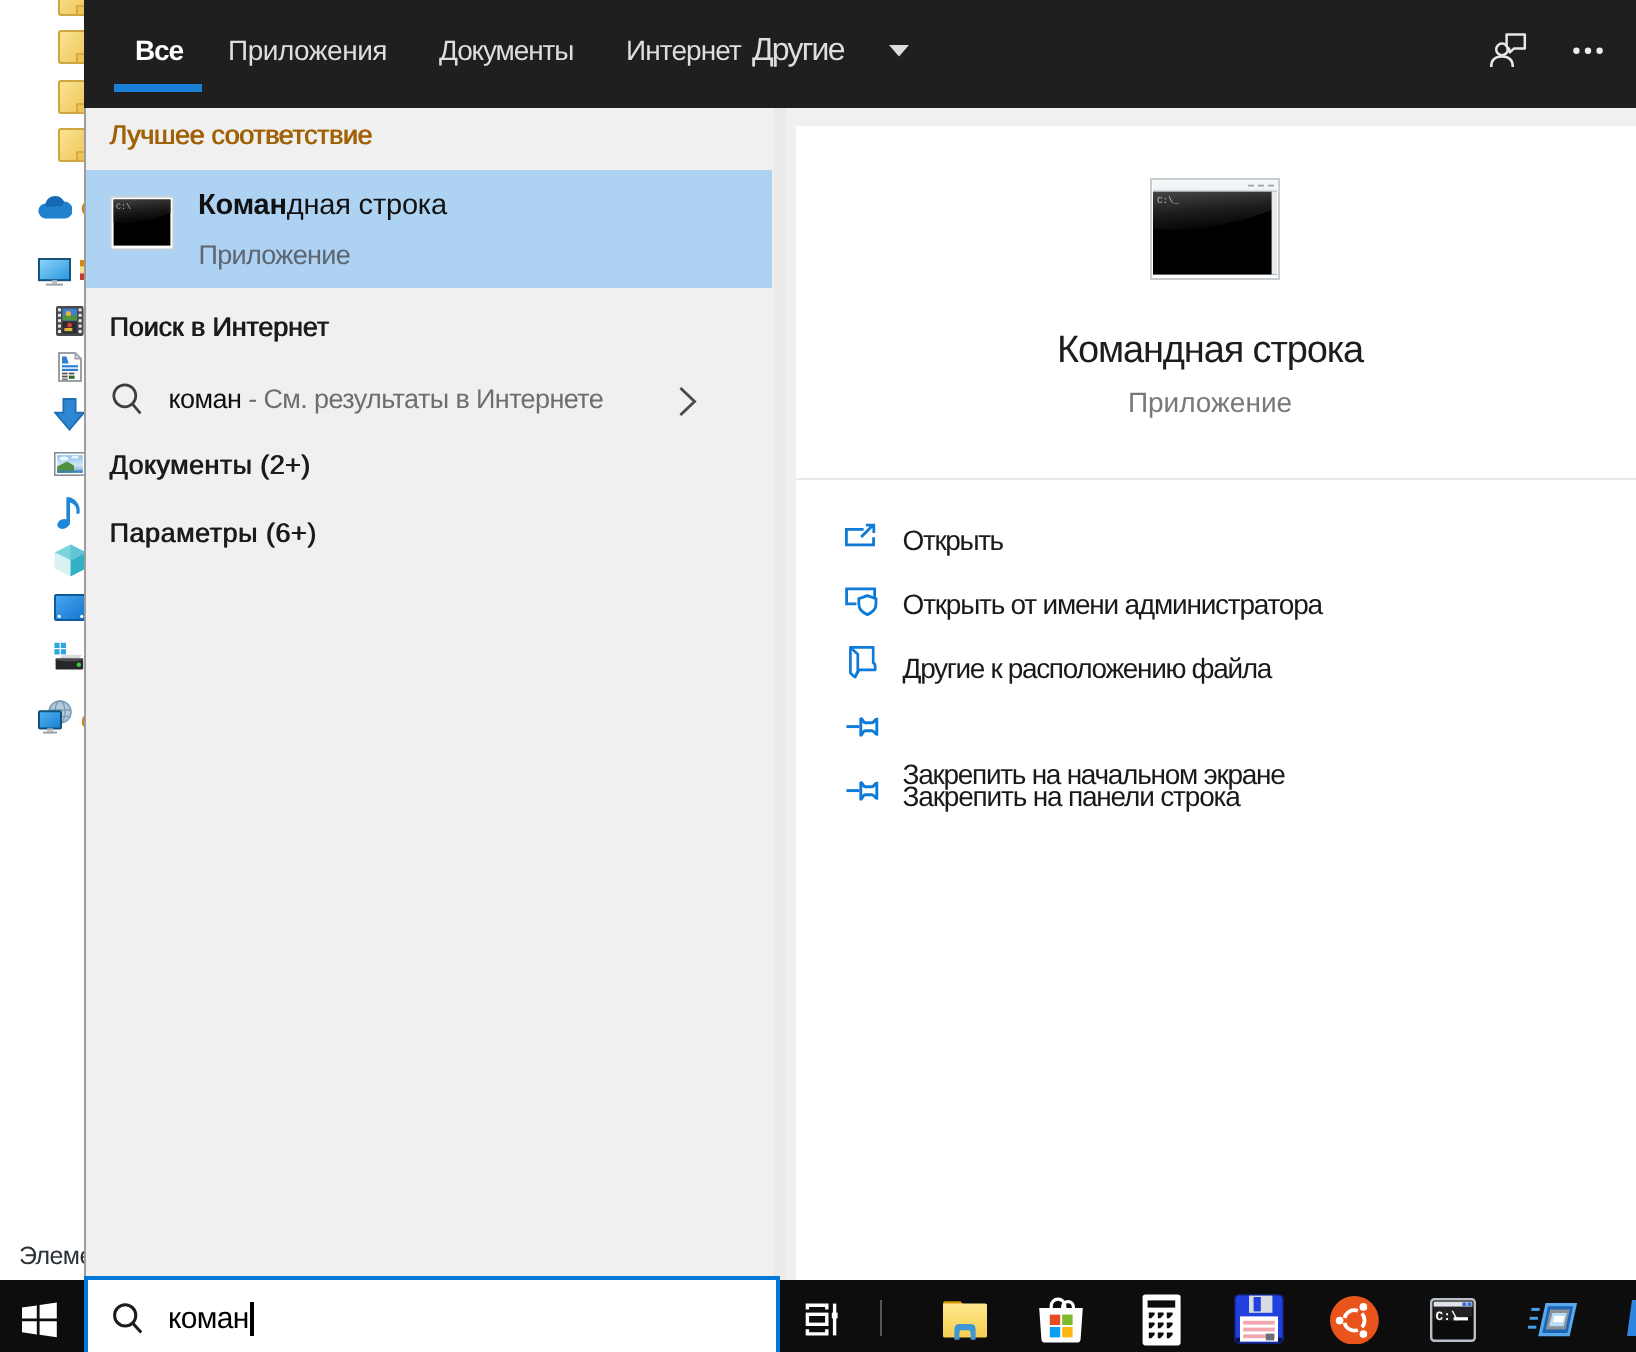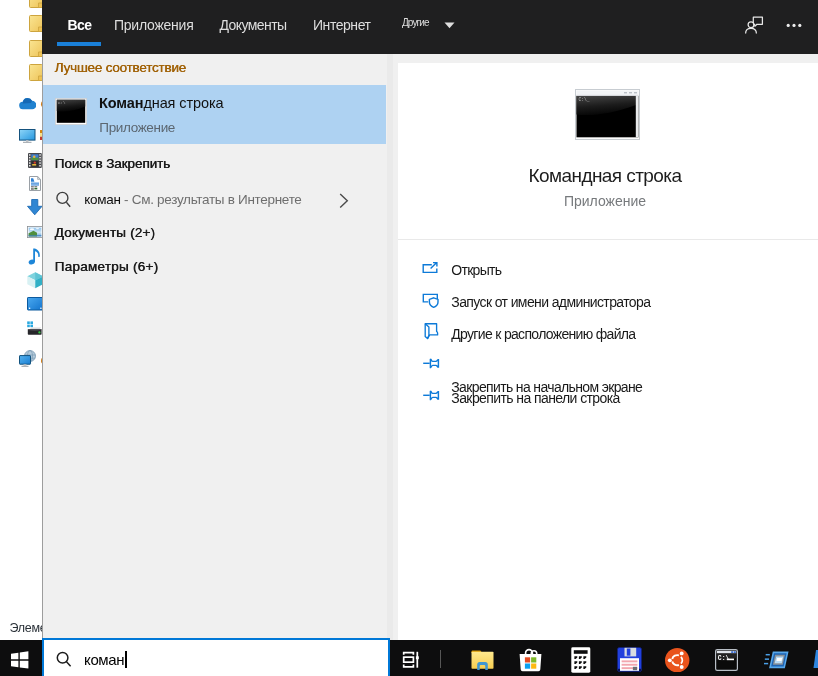--- a/index.html
+++ b/index.html
@@ -176,21 +176,21 @@
 <div class="a" style="left:42px;top:54px;width:776px;height:586px;background:#f0f0f0"></div>
 <div class="a" style="left:41.7px;top:54px;width:1.4px;height:586px;background:#9d9d9d"></div>
 <div class="a" style="left:386.5px;top:54px;width:6.5px;height:586px;background:#eaeaea"></div>
 <div class="a" style="left:397.7px;top:62.5px;width:420.3px;height:577.5px;background:#fff"></div>
 
 <div class="a" id="tabs" style="left:0;top:0;width:812px;height:54px;color:#dedede">
   <span class="t" style="left:67.5px;top:18.4px;font-size:14px;color:#fff;font-weight:700;letter-spacing:-0.6px">Все</span>
   <span class="t" style="left:114px;top:18.4px;font-size:14px;letter-spacing:-0.24px">Приложения</span>
   <span class="t" style="left:219.5px;top:18.4px;font-size:14px;letter-spacing:-0.56px">Документы</span>
   <span class="t" style="left:313px;top:18.4px;font-size:14px;letter-spacing:-0.45px">Интернет</span>
-  <span class="t" style="left:402px;top:18.4px;font-size:10px;letter-spacing:-0.9px">Другие</span>
+  <span class="t" style="left:376px;top:18.4px;font-size:16px;letter-spacing:-0.9px">Другие</span>
   <svg class="a" style="left:444px;top:22px" width="11" height="7">
       <path d="M0.5 0.5 L10.5 0.5 L5.5 6.3 Z" fill="#dedede"></path>
     </svg>
   <div class="a" style="left:56.5px;top:42px;width:44px;height:4.2px;background:#1a80d8"></div>
   <svg class="a" style="left:744px;top:14px" width="20" height="21" viewBox="0 0 20 21" fill="none" stroke="#e7e7e7" stroke-width="1.25">
     <circle cx="7" cy="10.7" r="2.9"></circle>
     <path d="M1.6 19.5 q0-5.2 5.4-5.2 q5.4 0 5.4 5.2"></path>
     <path d="M9.3 9.3 V3.2 H18.4 V10.3 H12.9 L10.9 12.2 L10.5 10.3 H9.3" stroke-linejoin="round"></path>
   </svg>
   <svg class="a" style="left:786px;top:23px" width="17" height="5">
@@ -213,21 +213,21 @@
   </defs>
   <rect x="0" y="0" width="32" height="27" fill="#fff"></rect>
   <rect x="0.4" y="0.4" width="31.2" height="26.2" fill="none" stroke="#c9ced2" stroke-width="0.8"></rect>
   <rect x="1.8" y="1.8" width="28.4" height="23" fill="#000"></rect>
   <path d="M1.8 1.8 H30.2 V8.5 C20 13 9 14.5 1.8 13 Z" fill="url(#shine2)"></path>
   <text x="3" y="6.4" font-size="4.2" fill="#b0b0b0" font-family="Liberation Mono,monospace">C:\</text>
 </svg>
 <div class="t" style="left:99px;top:96.4px;font-size:14.5px;color:#111;letter-spacing:-0.1px"><b>Коман</b>дная строка</div>
 <div class="t" style="left:99.3px;top:120.6px;font-size:13.5px;color:#5b6670;letter-spacing:-0.35px">Приложение</div>
 
-<div class="t sb" style="left:54.6px;top:156.7px;font-size:13.5px;color:#1b1b1b;letter-spacing:-0.08px">Поиск в Закрепить</div>
+<div class="t sb" style="left:54.6px;top:156.7px;font-size:13.5px;color:#1b1b1b;letter-spacing:-0.08px">Поиск в Интернет</div>
 
 <svg class="a" style="left:55.5px;top:190.5px" width="16" height="17" viewBox="0 0 16 17" fill="none" stroke="#3e3e3e" stroke-width="1.35">
   <circle cx="6.4" cy="6.9" r="5.5"></circle>
     <path d="M10.4 11.2 L14.2 15.7"></path>
 </svg>
 <div class="t" style="left:84.3px;top:193.4px;font-size:13.5px;color:#0f0f0f;letter-spacing:-0.3px">коман <span style="color:#6e6e6e">- См. результаты в Интернете</span></div>
 <svg class="a" style="left:339px;top:192.5px" width="10" height="16" viewBox="0 0 10 16" fill="none" stroke="#4a4a4a" stroke-width="1.4">
   <path d="M1.2 1 L8.3 7.75 L1.2 14.5"></path>
 </svg>
 
@@ -263,21 +263,21 @@
 <div id="actions" style="color:#191919">
   <svg class="a" style="left:422px;top:261px" width="17" height="17" viewBox="0 0 17 17" fill="none" stroke="#0d7ad8" stroke-width="1.4">
     <path d="M9.8 3.7 H1.2 V11.4 H14.8 V7.6"></path>
     <path d="M8.6 7.5 L14.2 1.9 M11 1.6 H14.9 V5.5"></path>
   </svg>
   <div class="t" style="left:451.3px;top:263px;font-size:14px;letter-spacing:-0.7px">Открыть</div>
   <svg class="a" style="left:422px;top:293px" width="18" height="17" viewBox="0 0 18 17" fill="none" stroke="#0d7ad8" stroke-width="1.4">
     <path d="M15.3 6.3 V1.4 H1.3 V8.9 H6.2"></path>
     <path d="M11.7 4.8 l4.3 1.6 v2.5 c0 2.6-1.8 4.4-4.3 5.4 c-2.5-1-4.3-2.8-4.3-5.4 V6.4 z" fill="#fff"></path>
   </svg>
-  <div class="t" style="left:451.3px;top:295px;font-size:14px;letter-spacing:-0.61px">Запуск от имени администратора</div>
+  <div class="t" style="left:451.3px;top:295px;font-size:14px;letter-spacing:-0.61px">Открыть от имени администратора</div>
   <svg class="a" style="left:424px;top:323px" width="16" height="17" viewBox="0 0 16 17" fill="none" stroke="#0d7ad8" stroke-width="1.35" stroke-linejoin="round">
     <path d="M1.2 0.7 H12.6 V8.4 C13.4 8.8 13.6 9.4 13.6 10.2 V11.9 H5.6 L3.5 15.6 L1.2 13.5 Z"></path>
     <path d="M1.2 0.7 L4.9 4.1 V12.5 L3.5 15.6"></path>
   </svg>
   <div class="t" style="left:451.3px;top:327px;font-size:14px;letter-spacing:-0.68px">Другие к расположению файла</div>
   <svg class="a" style="left:421.5px;top:357px" width="18" height="13" viewBox="0 0 18 13" fill="none" stroke="#0d7ad8" stroke-width="1.45">
     <path d="M1.2 6.3 H7.7"></path>
     <path d="M8.4 1.9 V11.2"></path>
     <path d="M8.4 2.2 C9.6 2.2 9.2 4.35 10.7 4.35 H13.9 C15.4 4.35 15.1 2.6 16.4 2.6 V10.1 C15.1 10.1 15.4 8.35 13.9 8.35 H10.7 C9.2 8.35 9.6 10.5 8.4 10.5"></path>
   </svg>

